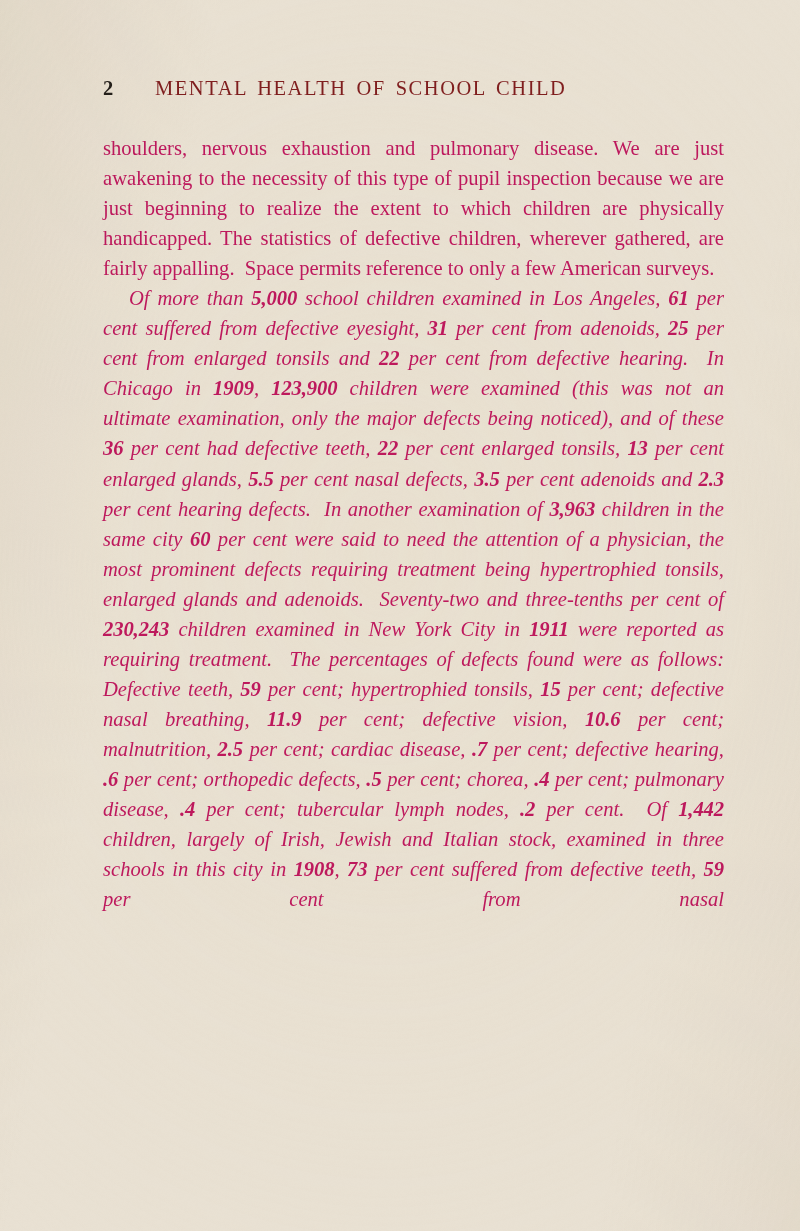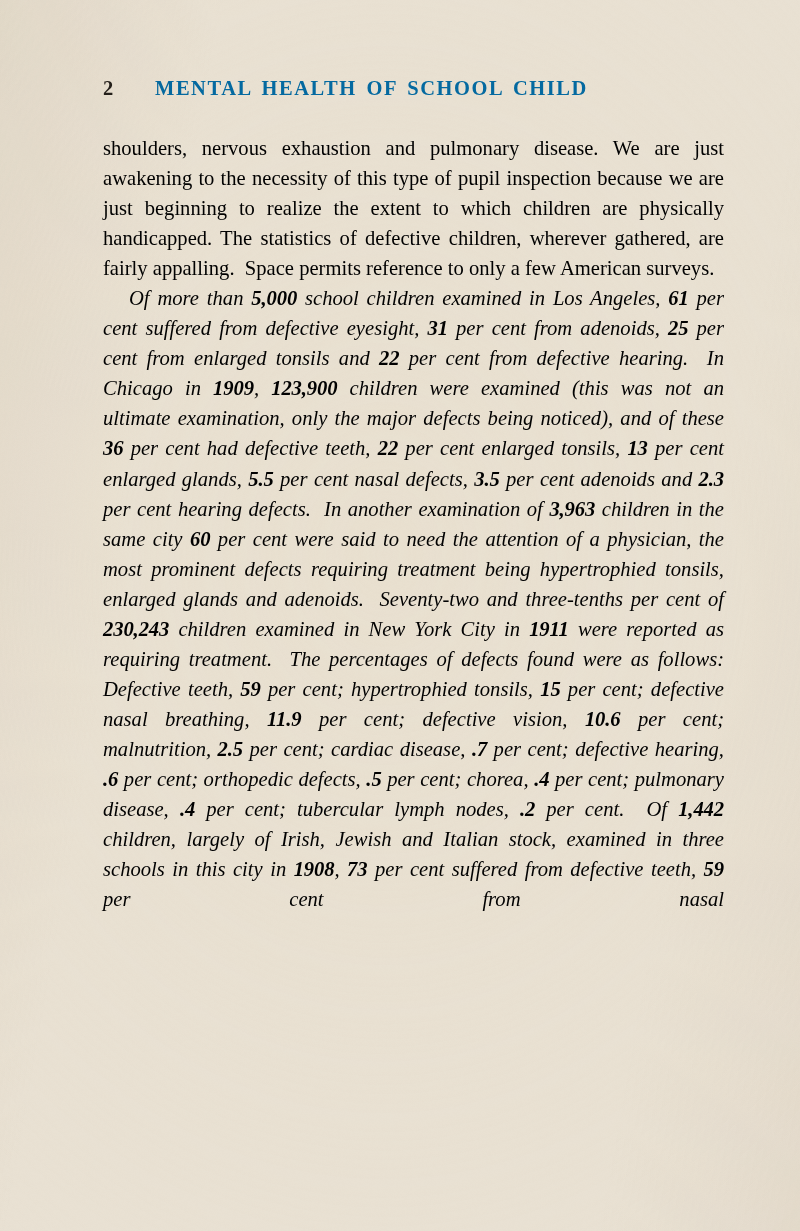--- a/index.html
+++ b/index.html
@@ -61,38 +61,37 @@
     font-weight: 700;
     letter-spacing: 0.3px;
     color: #241f1a;
     width: 52px;
     flex: none;
   }
   .head-title {
     font-size: 20.5px;
     letter-spacing: 1.55px;
     word-spacing: 3.2px;
-    color: #0369a1;
+    color: #7f1d1d;
     white-space: nowrap;
-    font-weight: bold;
   }
 
   
   .textblock {
     position: absolute;
     left: 103px;
     top: 133px;
     width: 621px;
   }
   .para {
     margin: 0;
     font-size: 20.6px;
     line-height: 30.05px;
     text-align: justify;
-    color: #000000;
+    color: #be185d;
     -webkit-font-smoothing: antialiased;
   }
   .para.indent {
     text-indent: 26px;
     font-style: italic;
   }
   .num {
     font-weight: 700;
     letter-spacing: -0.1px;
   }

